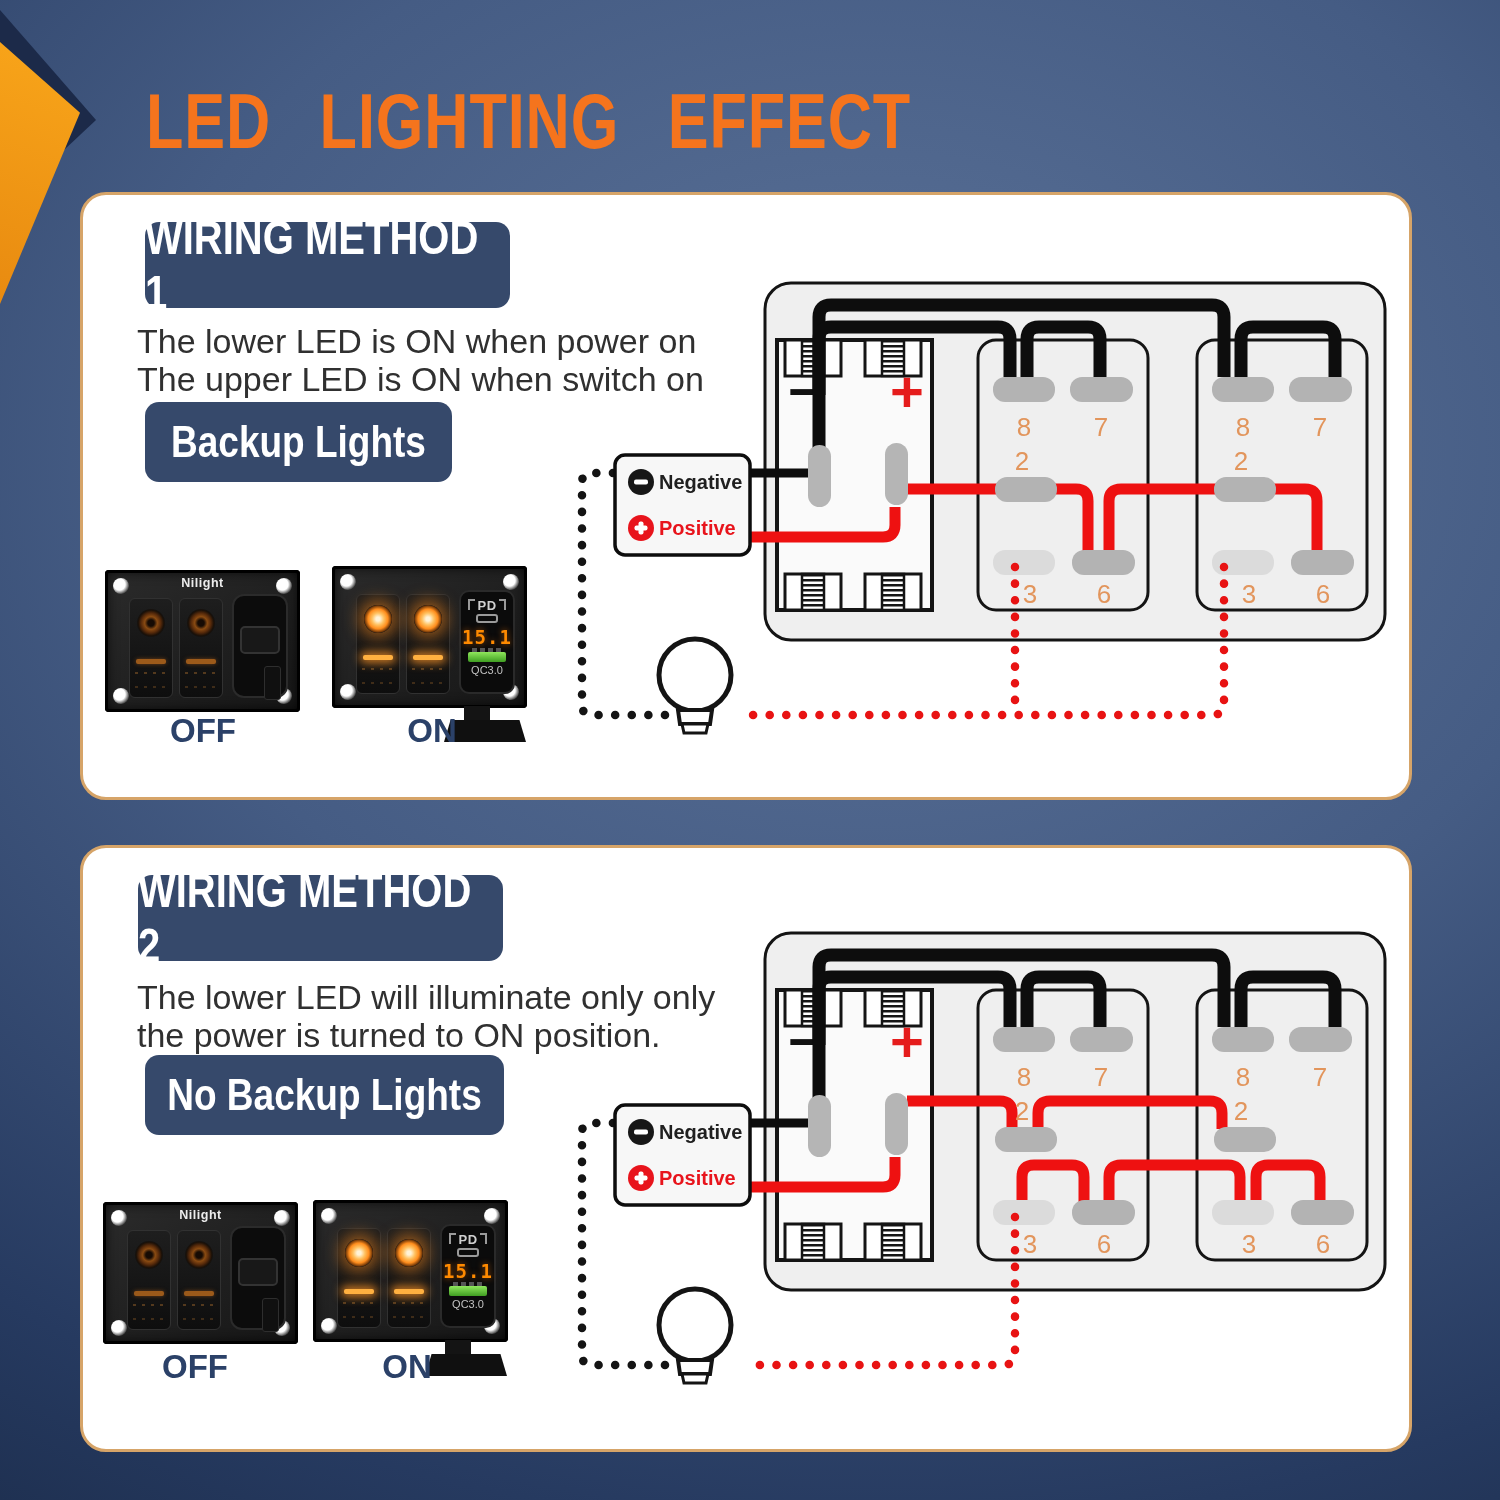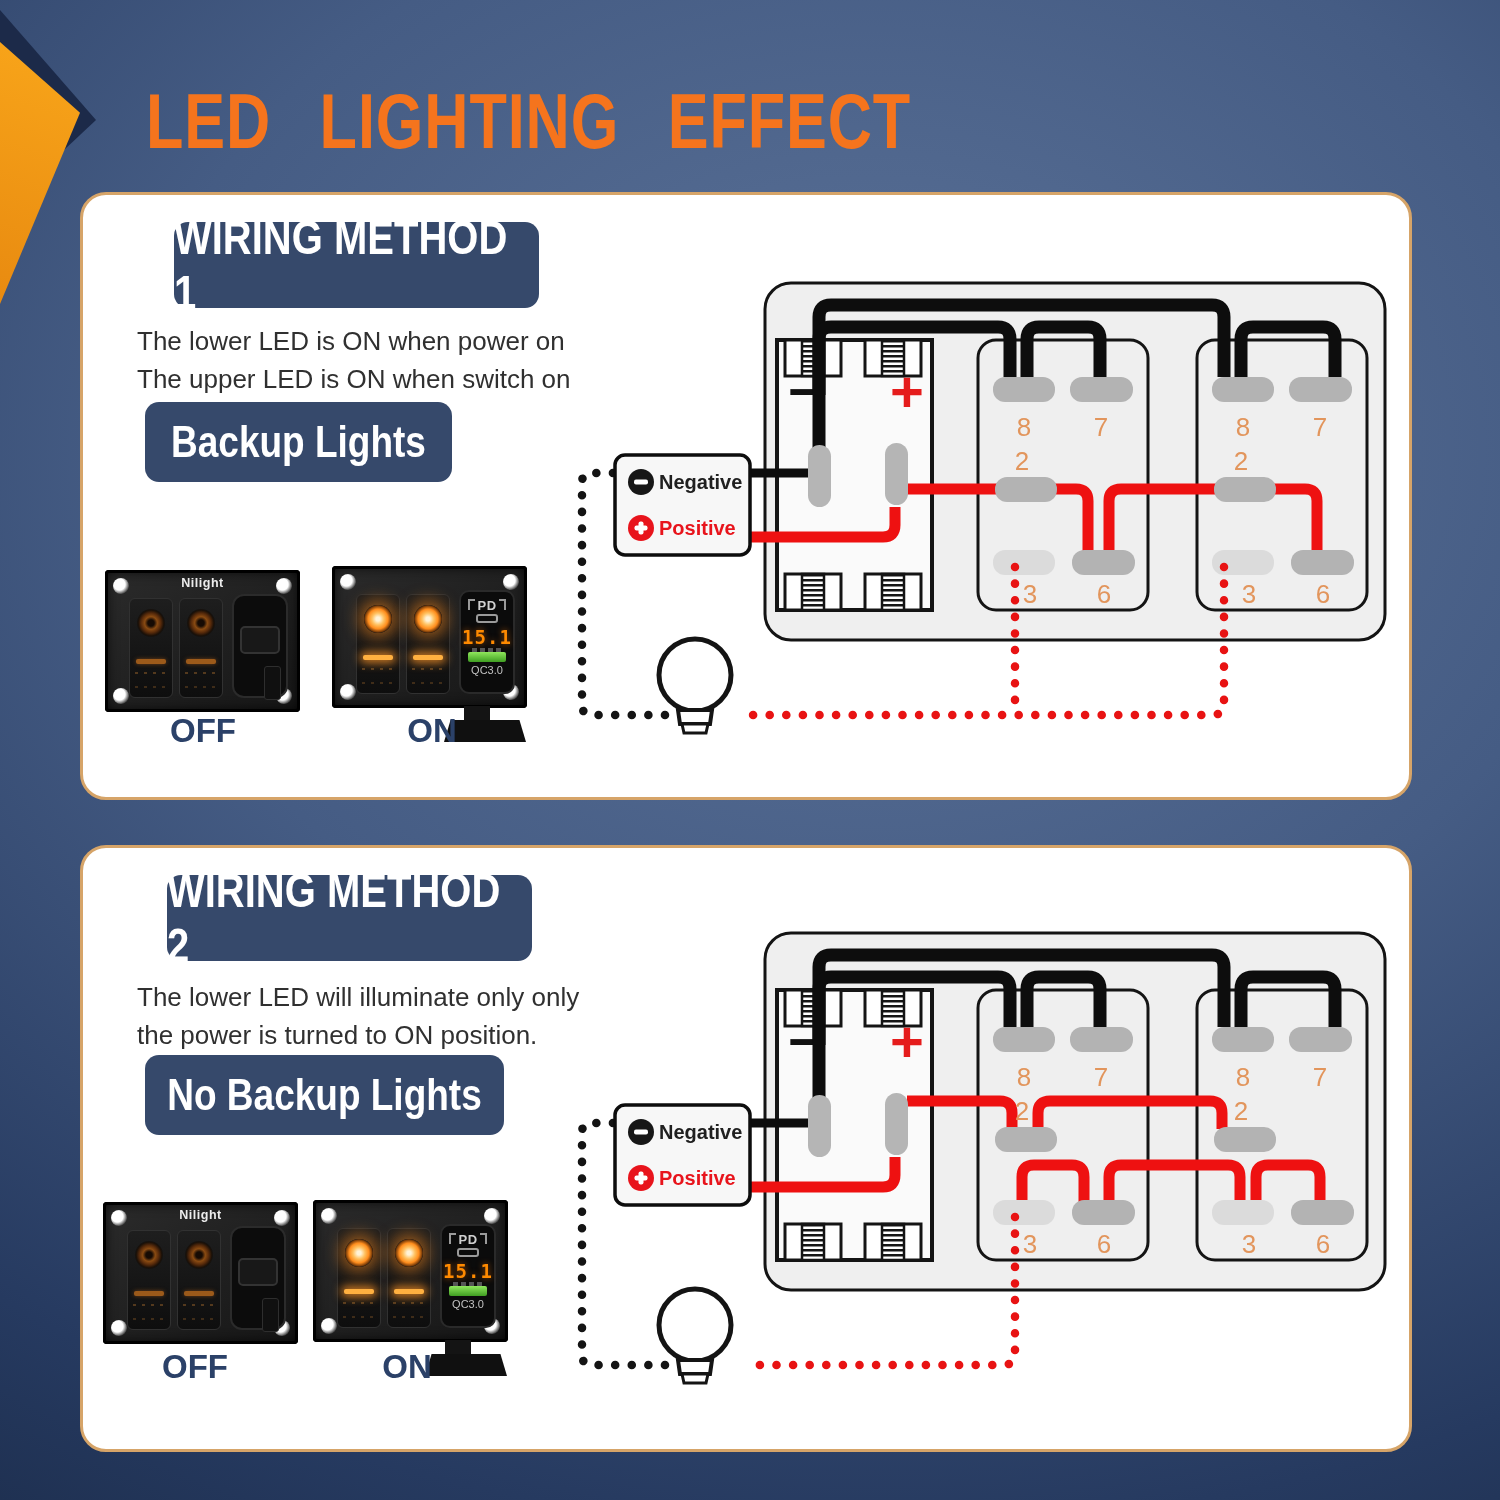--- a/index.html
+++ b/index.html
@@ -19,24 +19,24 @@
               letter-spacing:1px;word-spacing:34px;white-space:nowrap;
               transform:scale(0.9,1.15);transform-origin:0 0;}
 
   .card{background:#ffffff;border:3px solid #d6a468;border-radius:26px;box-sizing:border-box;}
   .card1{left:80px;top:192px;width:1332px;height:608px;}
   .card2{left:80px;top:845px;width:1332px;height:607px;}
 
   .badge{background:#36496b;border-radius:14px;color:#ffffff;display:flex;
          align-items:center;justify-content:center;}
   .badge span{display:inline-block;font-weight:800;transform:scaleY(1.22);letter-spacing:0;}
-  .badge-main{font-size:40px;margin-left:29px;}
+  .badge-main{font-size:40px;}
   .badge-tag{font-size:37px;}
 
-  .desc{color:#303030;font-size:26px;line-height:38px;}
+  .desc{color:#303030;font-size:34px;line-height:38px;}
 
   .state-label{width:110px;text-align:center;font-size:33px;font-weight:800;color:#2b4168;}
 
   
   .sw-panel{width:195px;height:142px;background:linear-gradient(145deg,#2b2b2b,#161616);
             border-radius:4px;box-shadow:inset 0 0 0 3px #000, inset 0 0 14px #000;}
   .hole{position:absolute;width:16px;height:16px;border-radius:50%;
         background:radial-gradient(circle at 40% 40%, #ffffff 0 42%, #9a9a9a 58%, #1d1d1d 78%);}
   .hole.tl{left:8px;top:8px;} .hole.tr{right:8px;top:8px;}
   .hole.bl{left:8px;bottom:8px;} .hole.br{right:8px;bottom:8px;}

